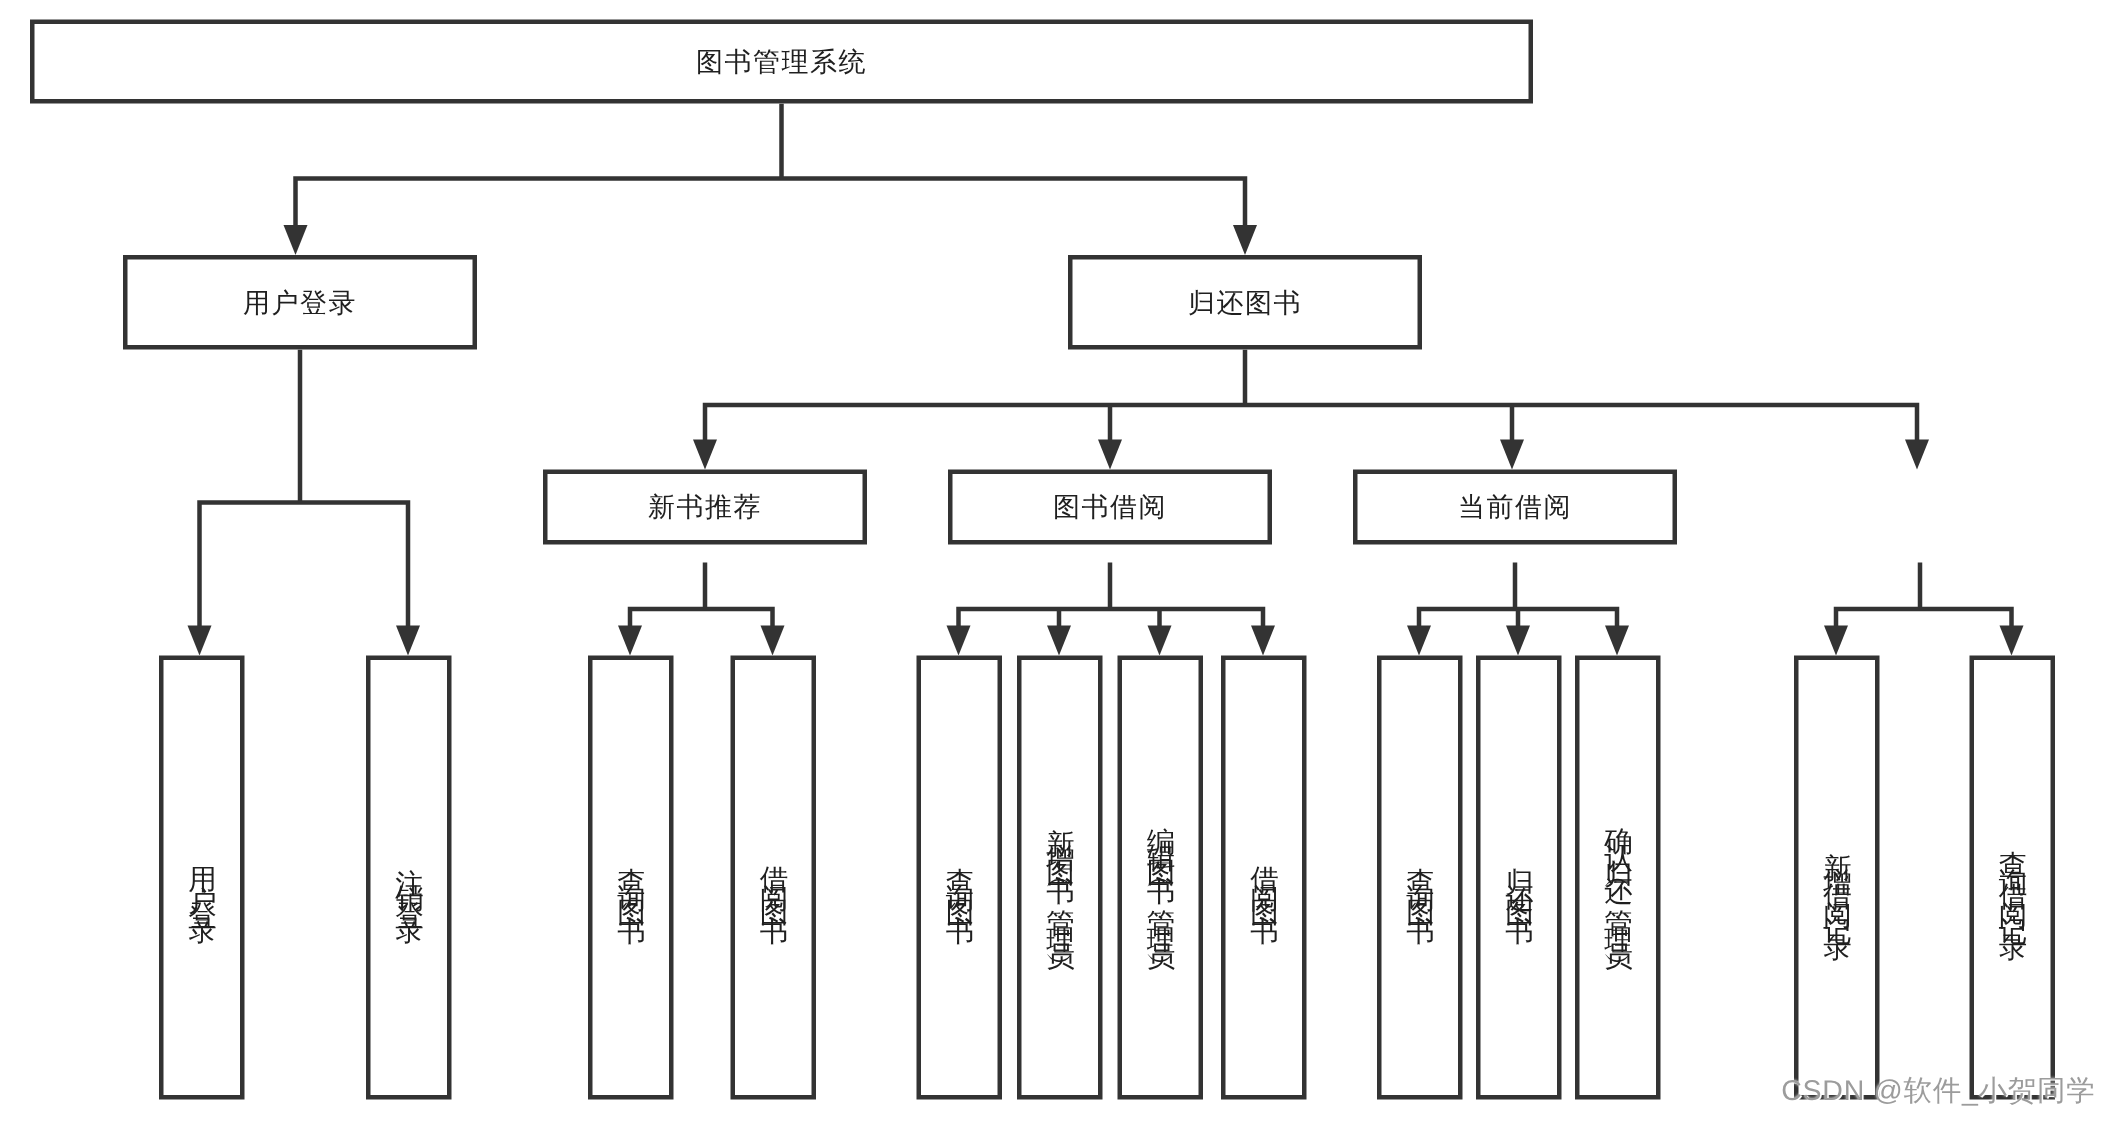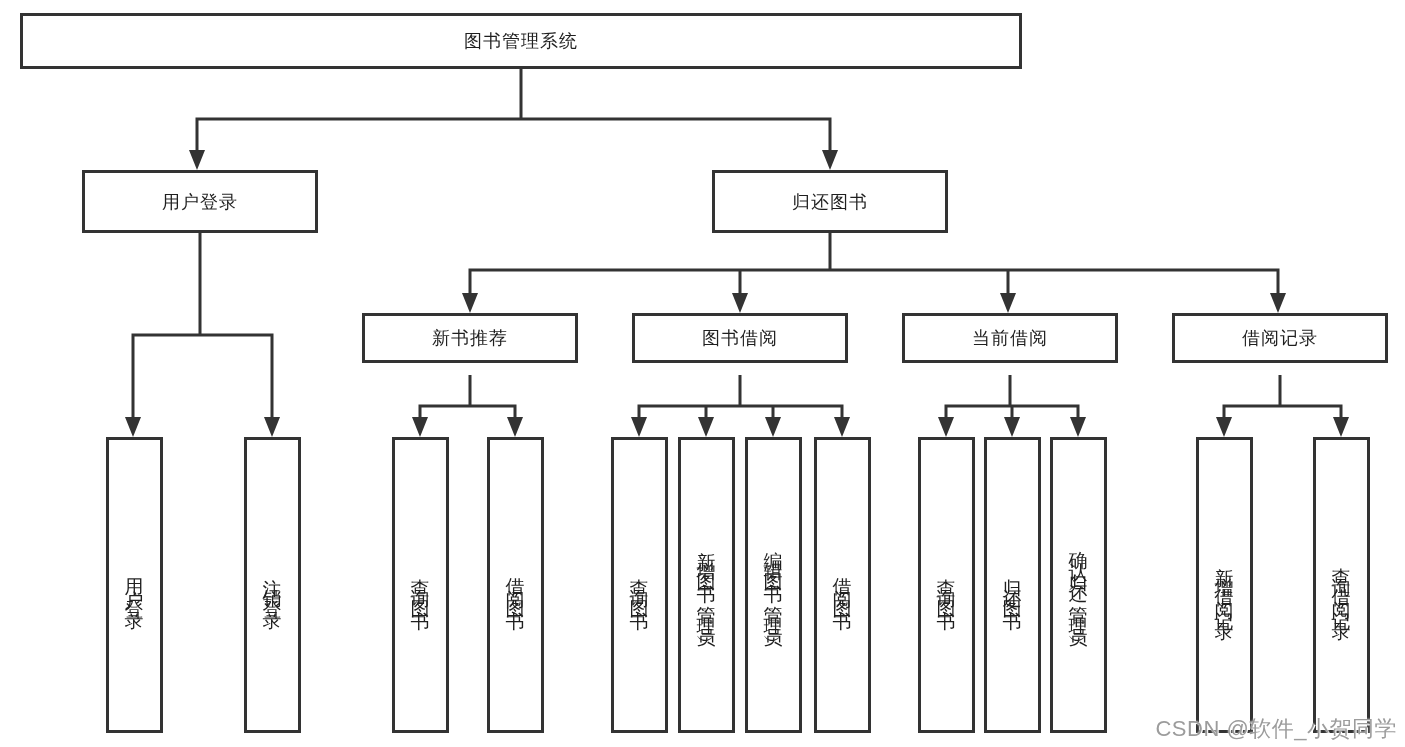--- a/index.html
+++ b/index.html
@@ -64,21 +64,21 @@
     font-size: 19px;
     letter-spacing: 11px;
     line-height: 1;
     white-space: nowrap;
   }
   .watermark {
     position: absolute;
     top: 714px;
     right: 8px;
     color: var(--watermark);
-    font-size: 22px;
+    font-size: 19px;
     letter-spacing: 0.5px;
     text-shadow: 0 0 2px #ffffff, 1px 1px 0 #ffffff;
     z-index: 5;
   }
 </style>
 </head>
 <body>
 
 <div class="canvas">
 
@@ -113,21 +113,20 @@
   </svg>
 
   <div class="node root">图书管理系统</div>
 
   <div class="node lvl1" style="left:82px">用户登录</div>
   <div class="node lvl1" style="left:712px">归还图书</div>
 
   <div class="node lvl2" style="left:362px">新书推荐</div>
   <div class="node lvl2" style="left:902px">当前借阅</div>
   <div class="node lvl2" style="left:632px">图书借阅</div>
-  <div class="node lvl2" style="left:1172px">借阅记录</div>
 
   <div class="leaf" style="left:106px">
     <span class="vtext">用户登录</span>
   </div>
   <div class="leaf" style="left:244px">
     <span class="vtext">注销登录</span>
   </div>
 
   <div class="leaf" style="left:392px">
     <span class="vtext">查询图书</span>

